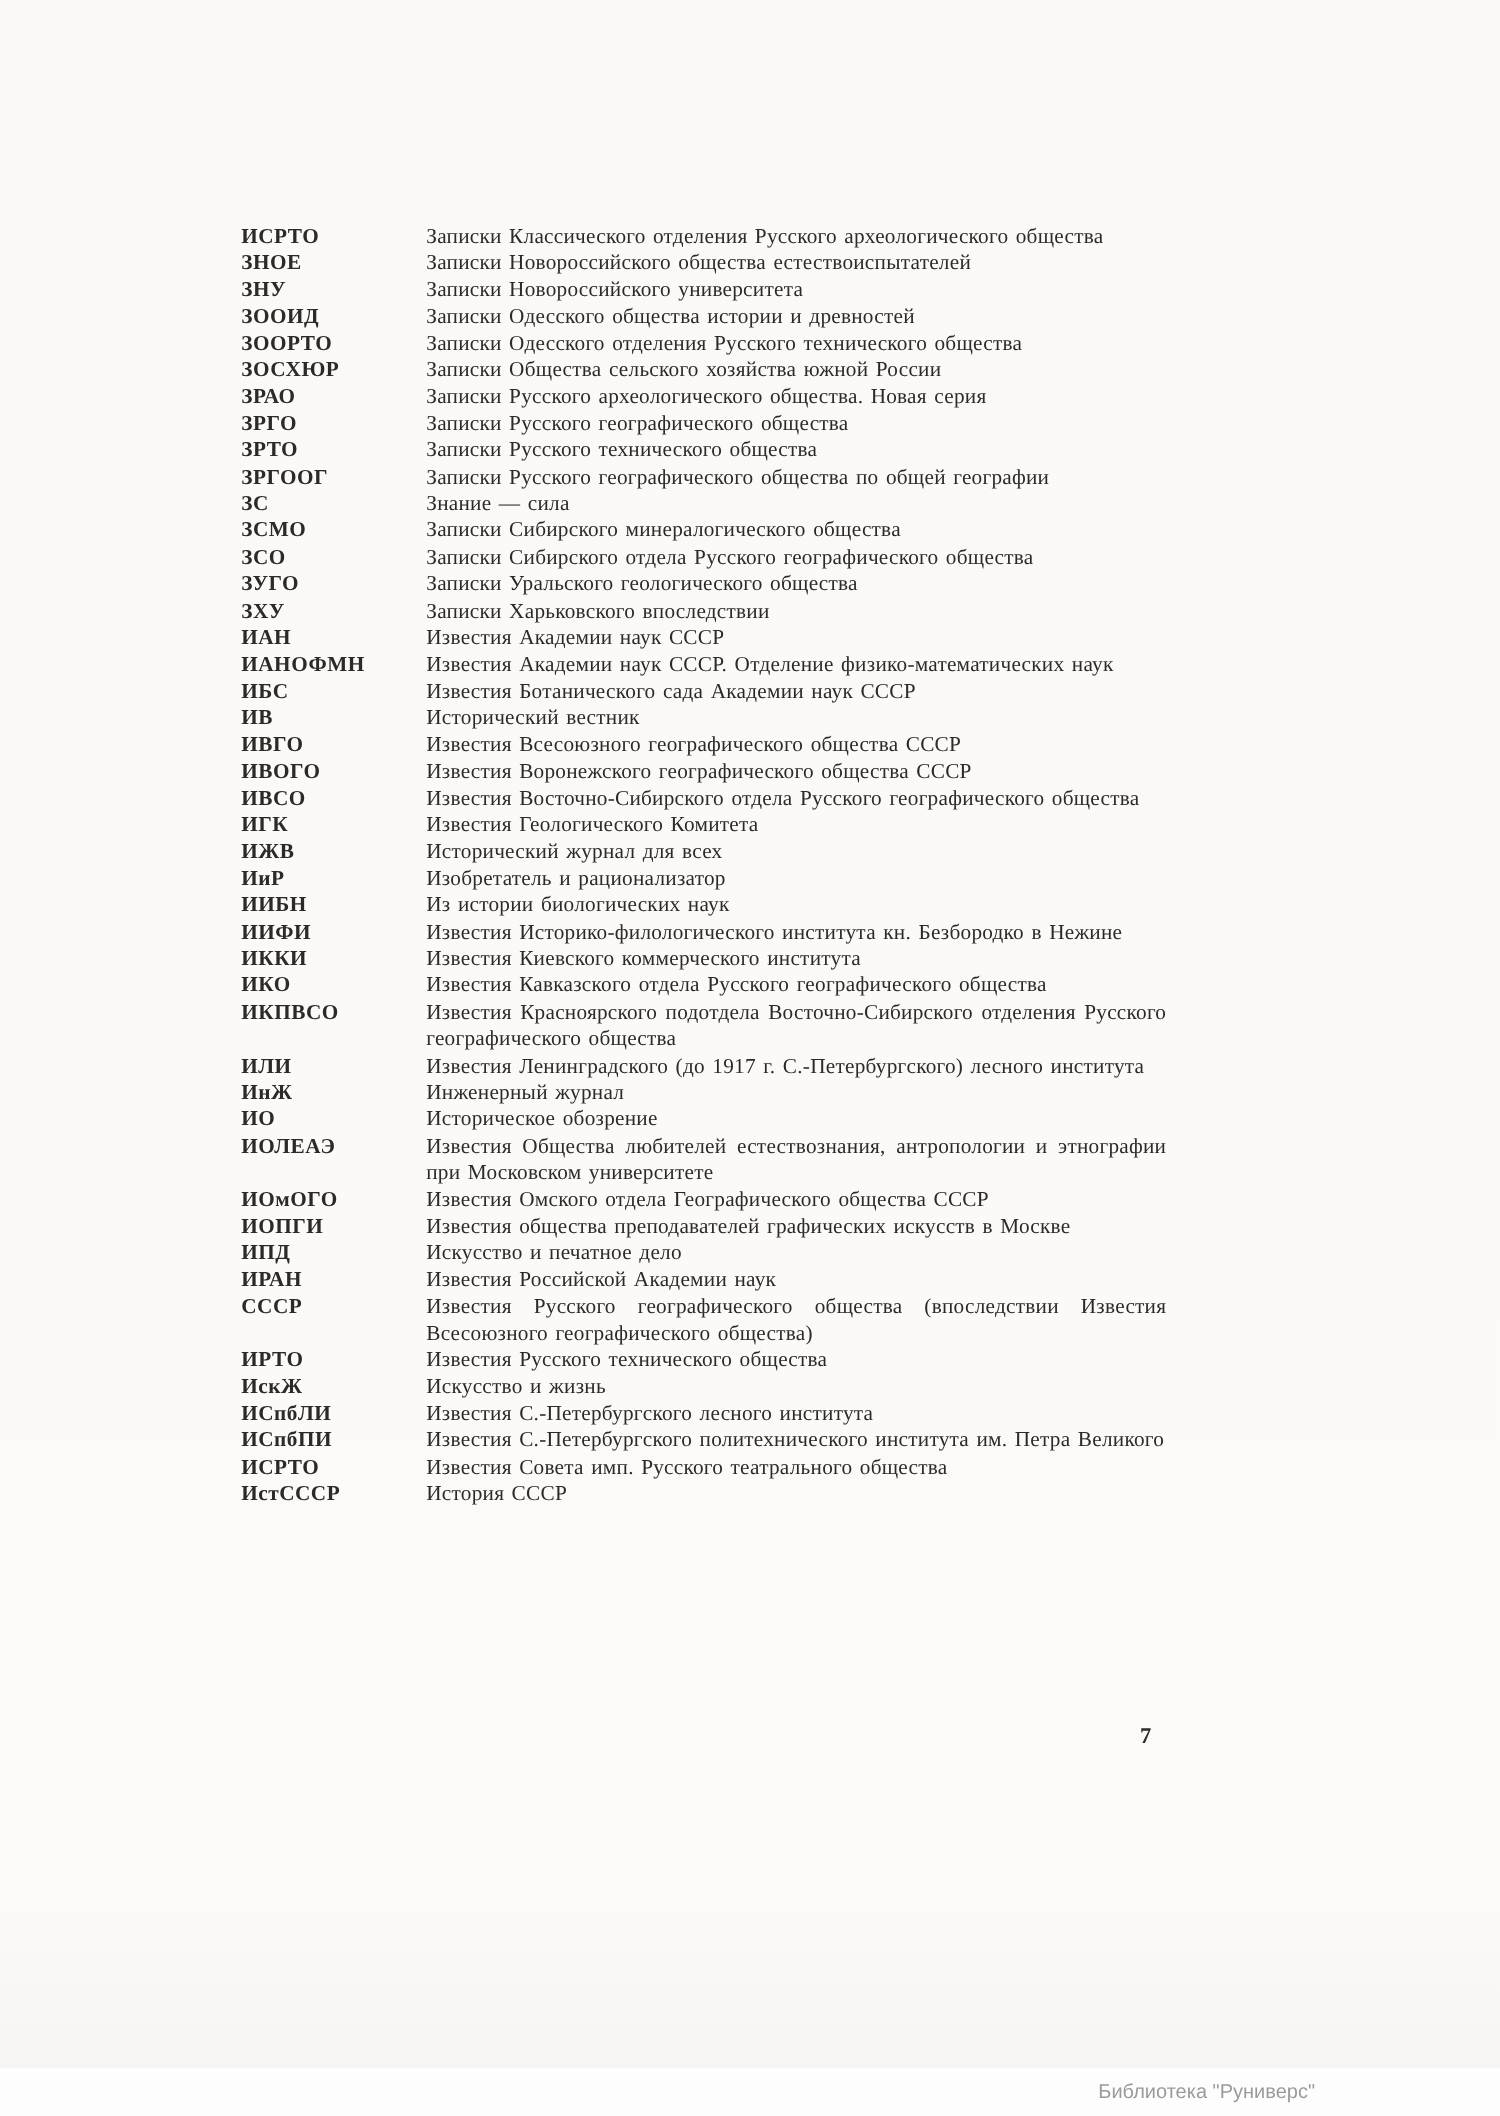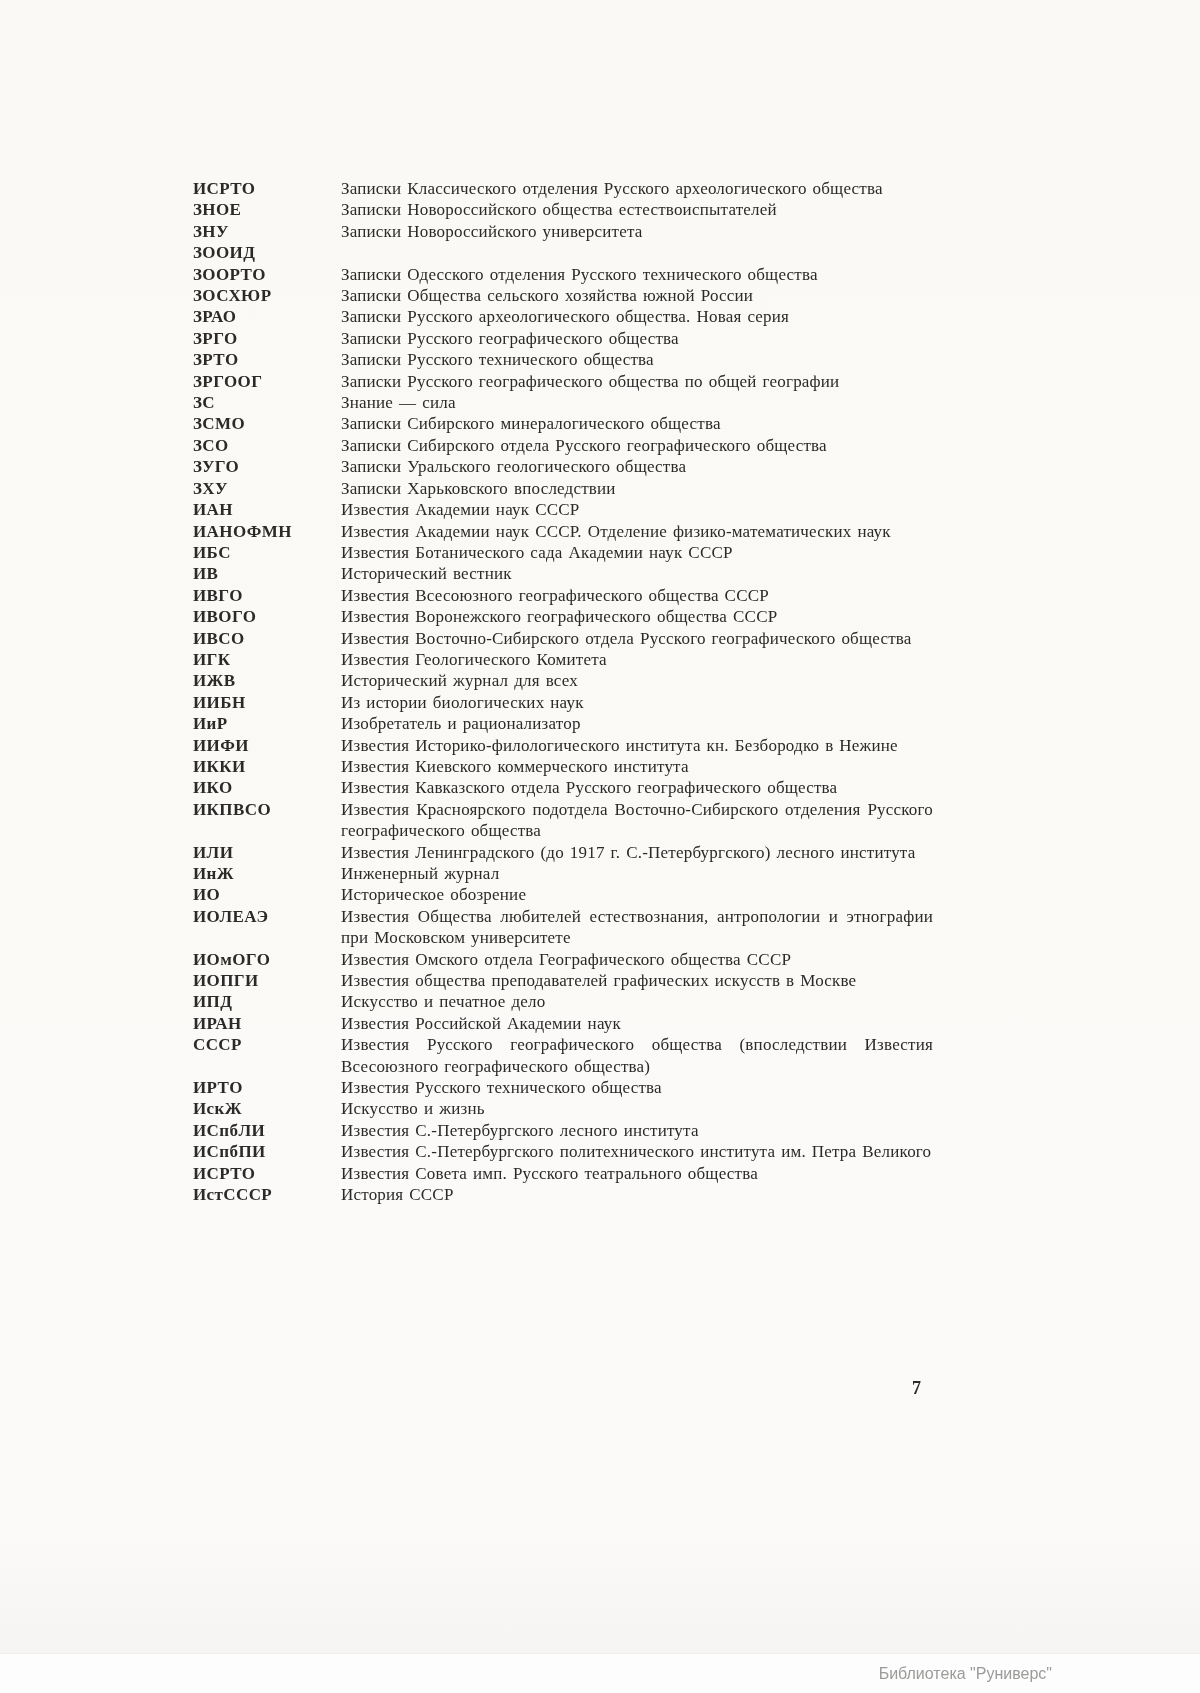--- a/index.html
+++ b/index.html
@@ -82,20 +82,21 @@
       <div class="row">
         <div class="abbr">ЗНОЕ</div>
         <div class="def">Записки Новороссийского общества естествоиспытателей</div>
       </div>
       <div class="row">
         <div class="abbr">ЗНУ</div>
         <div class="def">Записки Новороссийского университета</div>
       </div>
       <div class="row">
         <div class="abbr">ЗООИД</div>
+        <div class="def">Записки Одесского общества истории и древностей</div>
       </div>
       <div class="row">
         <div class="abbr">ЗООРТО</div>
         <div class="def">Записки Одесского отделения Русского технического общества</div>
       </div>
       <div class="row">
         <div class="abbr">ЗОСХЮР</div>
         <div class="def">Записки Общества сельского хозяйства южной России</div>
       </div>
       <div class="row">
@@ -164,26 +165,26 @@
       </div>
       <div class="row">
         <div class="abbr">ИГК</div>
         <div class="def">Известия Геологического Комитета</div>
       </div>
       <div class="row">
         <div class="abbr">ИЖВ</div>
         <div class="def">Исторический журнал для всех</div>
       </div>
       <div class="row">
+        <div class="abbr">ИиР</div>
+        <div class="def">Изобретатель и рационализатор</div>
+      </div>
+      <div class="row">
         <div class="abbr">ИИБН</div>
         <div class="def">Из истории биологических наук</div>
-      </div>
-      <div class="row">
-        <div class="abbr">ИиР</div>
-        <div class="def">Изобретатель и рационализатор</div>
       </div>
       <div class="row">
         <div class="abbr">ИИФИ</div>
         <div class="def">Известия Историко-филологического института кн. Безбородко в Нежине</div>
       </div>
       <div class="row">
         <div class="abbr">ИККИ</div>
         <div class="def">Известия Киевского коммерческого института</div>
       </div>
       <div class="row">

